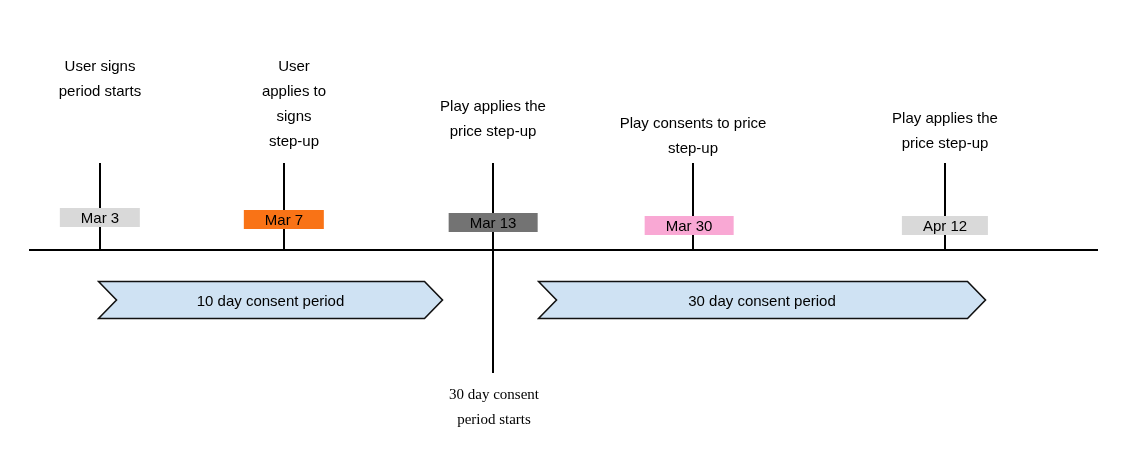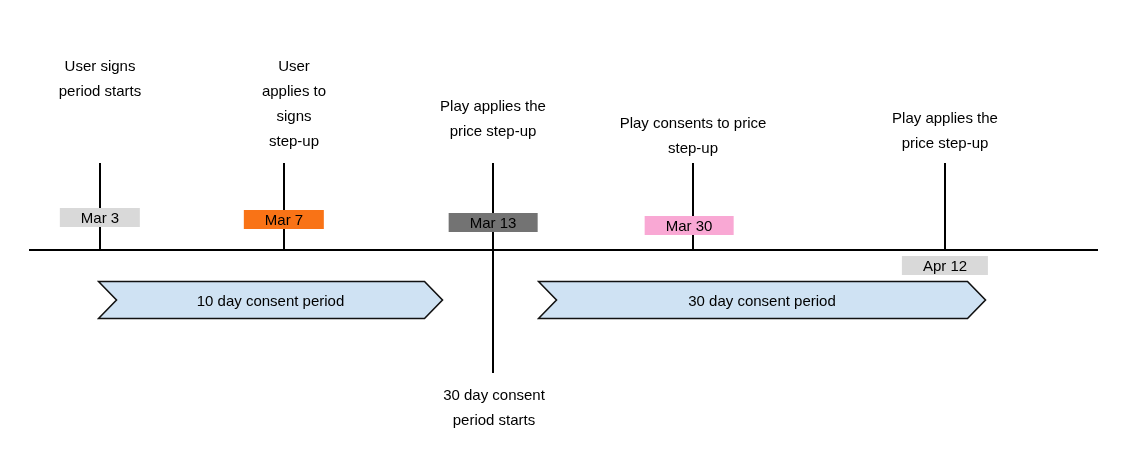--- a/index.html
+++ b/index.html
@@ -56,29 +56,29 @@
       <div class="callout" style="left: 693px; top: 110px;">
         <div>Play consents to price</div>
         <div>step-up</div>
       </div>
       <div class="datelabel" style="left: 689px; top: 216px; background: #f9a8d4;">Mar 30</div>
       <div class="tick" style="left: 944px; top: 163px; height: 87px; background: rgb(0, 0, 0);"></div>
       <div class="callout" style="left: 945px; top: 105px;">
         <div>Play applies the</div>
         <div>price step-up</div>
       </div>
-      <div class="datelabel" style="left: 945px; top: 216px; background: rgb(217, 217, 217); margin-top: 40px;">Apr 12</div>
+      <div class="datelabel" style="left: 945px; top: 216px; background: rgb(217, 217, 217);">Apr 12</div>
     </div>
   <div id="banners">
       <svg class="banner" width="347" height="40" style="left: 96.5px; top: 279.5px;">
         <polygon points="1.5,1.5 327.5,1.5 345.5,20 327.5,38.5 1.5,38.5 19.5,20" fill="#cfe2f3" stroke="#111111" stroke-width="1.6"></polygon>
         <text x="173.5" y="25.5" text-anchor="middle">10 day consent period</text>
       </svg>
       <svg class="banner" width="450" height="40" style="left: 536.5px; top: 279.5px;">
         <polygon points="1.5,1.5 430.5,1.5 448.5,20 430.5,38.5 1.5,38.5 19.5,20" fill="#cfe2f3" stroke="#111111" stroke-width="1.6"></polygon>
         <text x="225" y="25.5" text-anchor="middle">30 day consent period</text>
       </svg>
     </div>
-  <div class="note" id="note" style="left: 494px; top: 382px;">
+  <div class="note" id="note" style="left: 494px; top: 382px; font-family: Liberation Serif, serif;">
       <div>30 day consent</div>
       <div>period starts</div>
     </div>
 </div>
 
 </body></html>

